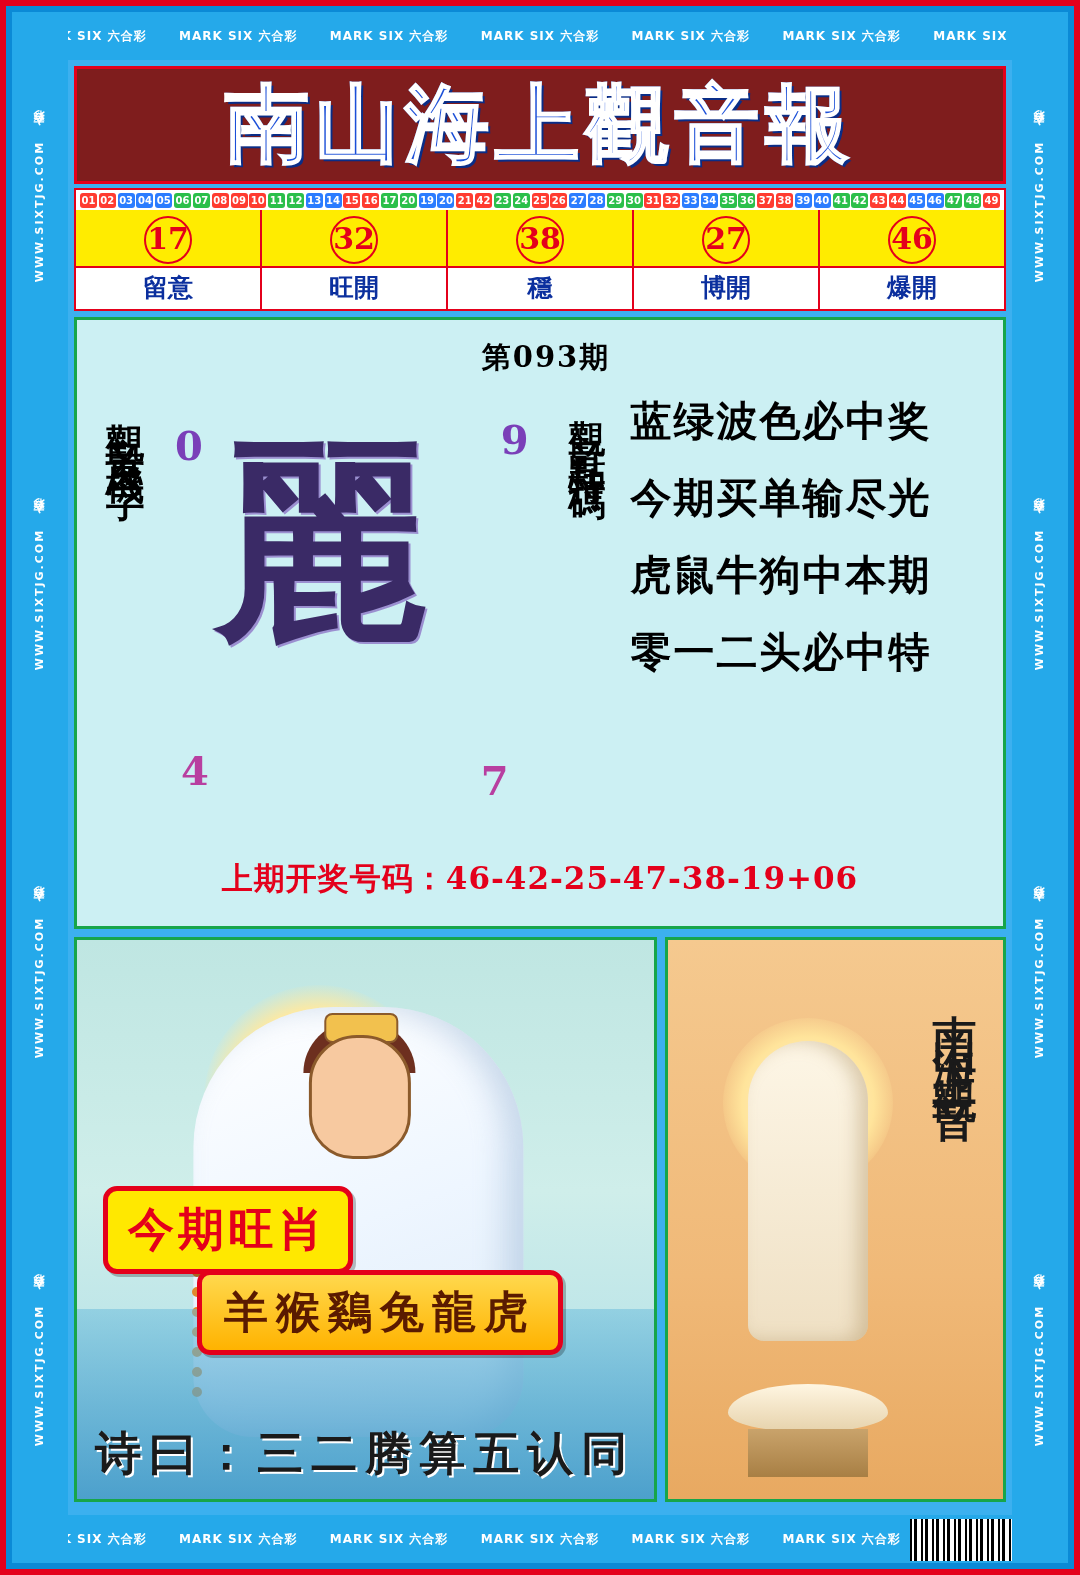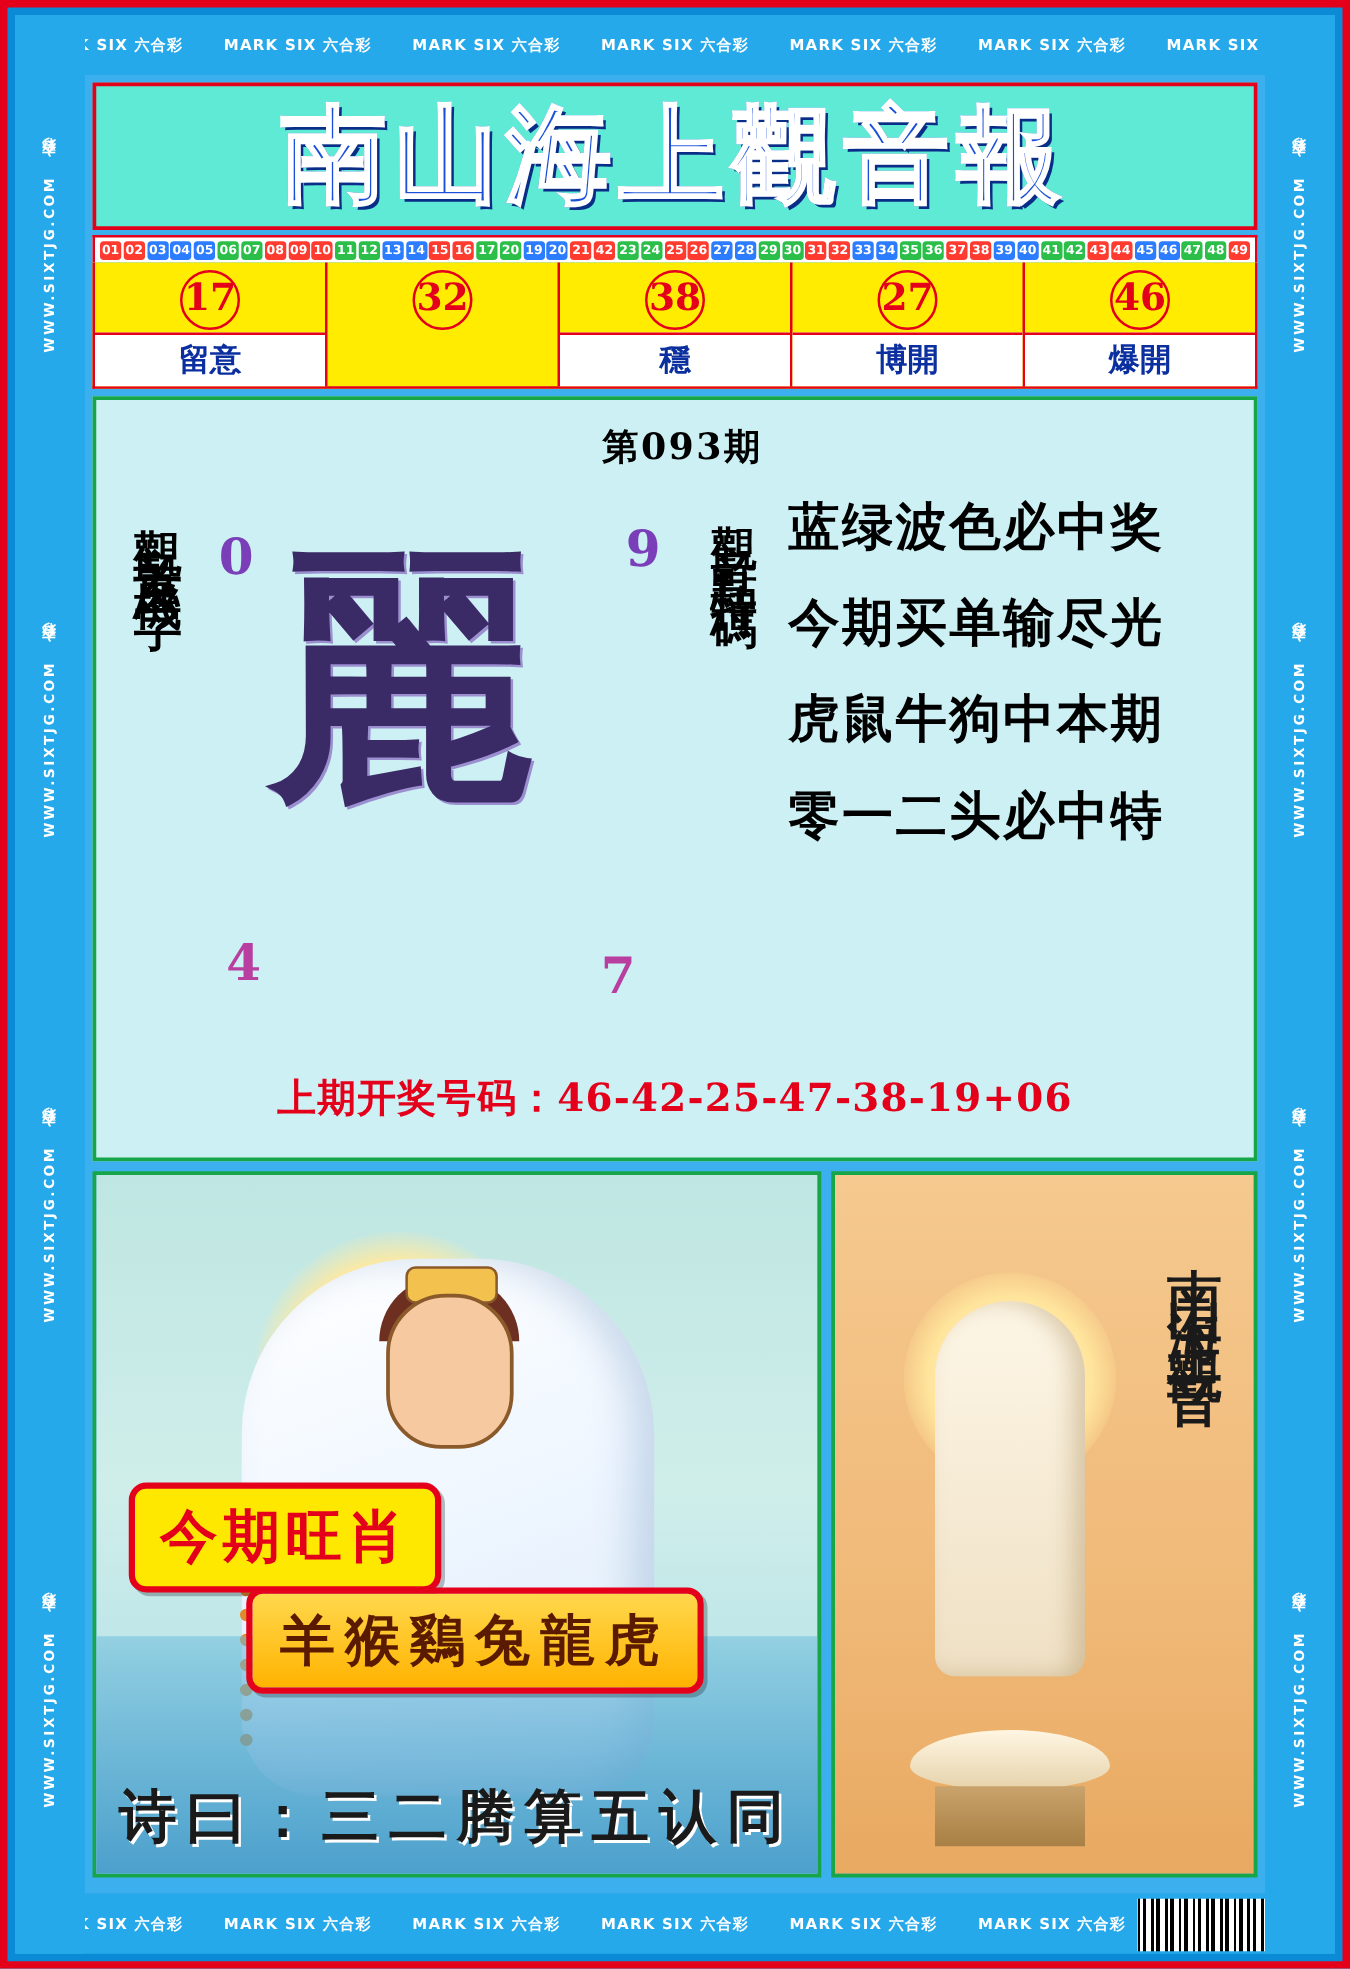--- a/index.html
+++ b/index.html
@@ -40,21 +40,21 @@
   .inner{
     position:absolute;
     left:62px;right:62px;top:54px;bottom:54px;
     background:#3cb0ef;
     box-sizing:border-box;
     padding:6px;
   }
   
   .title-box{
     height:118px;
-    background:#5eead4;
+    background:#7f1d1d;
     border:3px solid #e4001b;
     display:flex;align-items:center;justify-content:center;
     box-sizing:border-box;
   }
   .title-text{
     font-family:"DejaVu Serif","Liberation Serif",serif;
     font-size:84px;font-weight:bold;
     letter-spacing:6px;
     background:linear-gradient(#2a7fff,#0b2f9e);
     -webkit-background-clip:text;background-clip:text;
@@ -371,20 +371,21 @@
         <div class="ball r">49</div>
       </div>
 
     <div class="pred-row" id="predrow">
         <div class="pred-cell">
           <div class="pred-num"><span>17</span></div>
           <div class="pred-label">留意</div>
         </div>
         <div class="pred-cell">
           <div class="pred-num"><span>32</span></div>
+          <div class="pred-label">旺開</div>
         </div>
         <div class="pred-cell">
           <div class="pred-num"><span>38</span></div>
           <div class="pred-label">穩</div>
         </div>
         <div class="pred-cell">
           <div class="pred-num"><span>27</span></div>
           <div class="pred-label">博開</div>
         </div>
         <div class="pred-cell">

